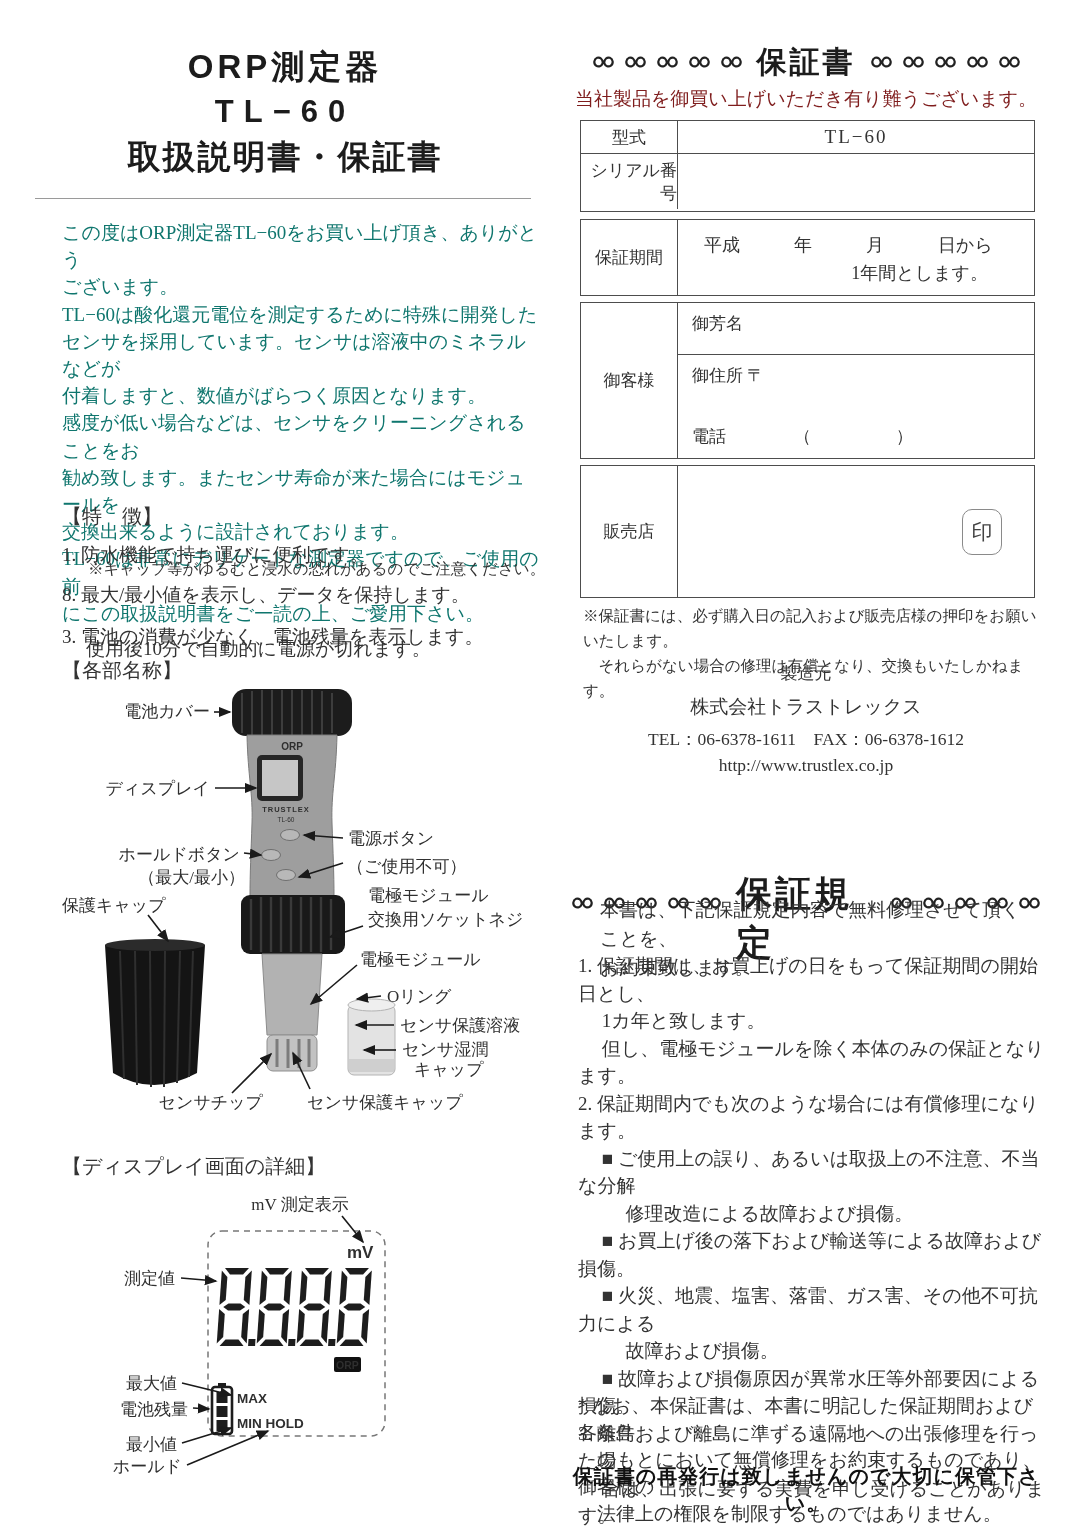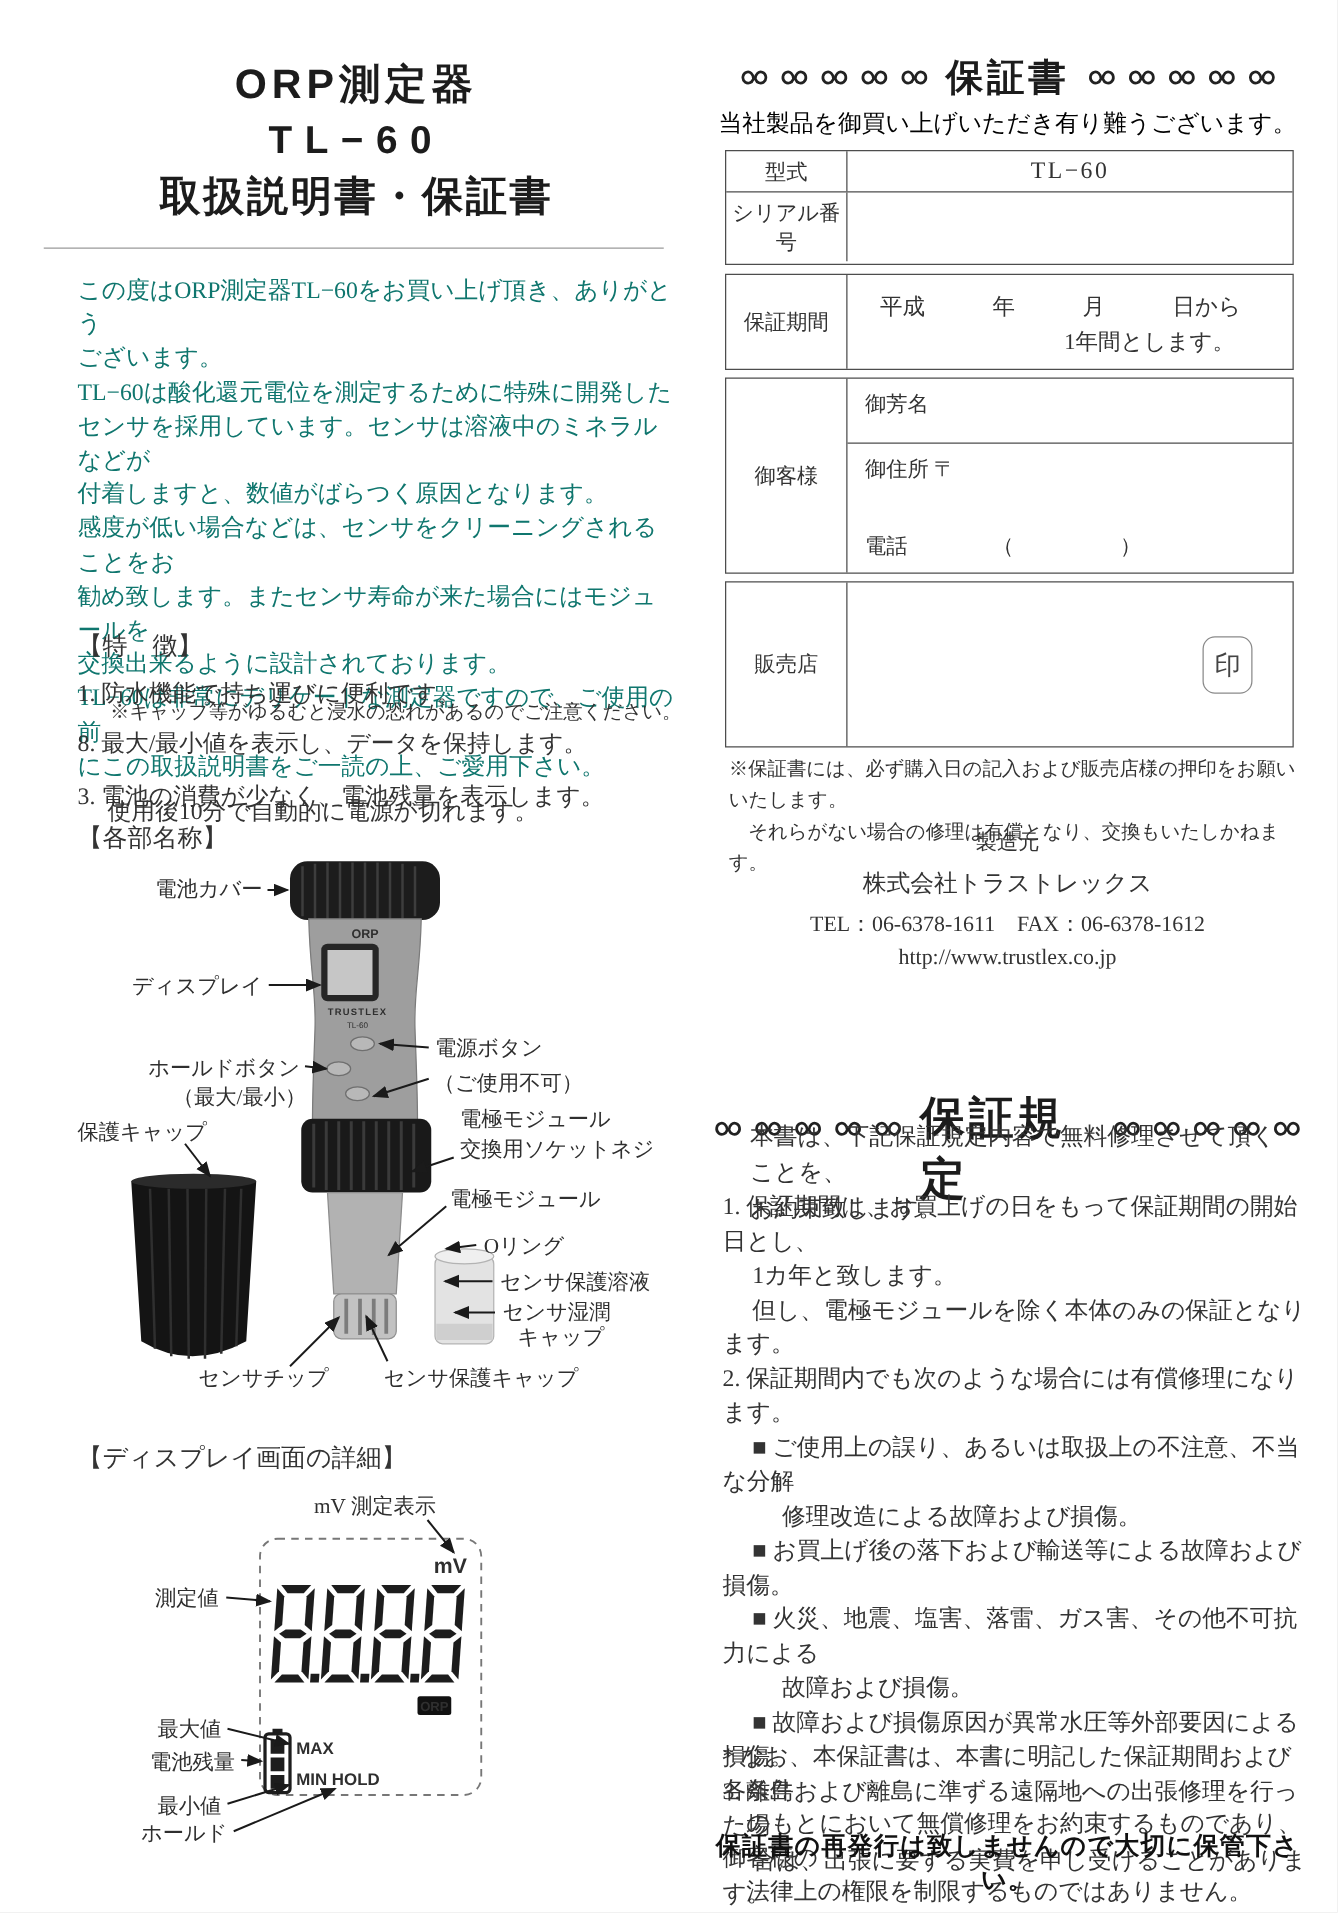--- a/index.html
+++ b/index.html
@@ -18,26 +18,26 @@
   .sec-head{font-size:20px;color:#333;}
   .feat{font-size:19px;color:#333;}
   .feat-small{font-size:15.5px;color:#333;}
   svg text{font-family:"Liberation Serif",serif;fill:#2f2f2f;}
   svg text.dev{font-family:"Liberation Sans",sans-serif;}
   
   .deco-head{left:570px;width:472px;display:flex;align-items:center;justify-content:center;gap:7px;}
   .deco-head .ttl{font-family:"Liberation Sans",sans-serif;font-weight:bold;color:#1c1c1c;
                   letter-spacing:3px;padding:0 6px;}
   .swirl{width:25px;height:15px;flex:0 0 auto;}
-  .thanks{font-size:19px;color:#000000;}
+  .thanks{font-size:19px;color:#7f1d1d;}
   .wbox{position:absolute;left:580px;width:455px;border:1.6px solid #4d4d4d;box-sizing:border-box;
         font-size:17px;color:#333;}
   .trow{display:flex;box-sizing:border-box;}
   .tlabel{width:97px;flex:0 0 auto;border-right:1.3px solid #4d4d4d;display:flex;
-          align-items:center;justify-content:center;box-sizing:border-box;text-align:center;}
+          align-items:center;justify-content:center;box-sizing:border-box;text-align:right;}
   .tval{flex:1;position:relative;box-sizing:border-box;}
   .stamp{position:absolute;right:32px;top:50%;transform:translateY(-50%);
          width:38px;height:44px;border:1.5px solid #8a8a8a;border-radius:10px;
          display:flex;align-items:center;justify-content:center;font-size:21px;color:#444;}
   .tnote{font-size:15.5px;line-height:25px;color:#333;}
   .maker{left:570px;width:472px;text-align:center;color:#333;}
   .maker .m1{font-size:17px;margin-bottom:9px;}
   .maker .m2{font-size:19px;margin-bottom:7px;}
   .maker .m3{font-size:17.5px;margin-bottom:4px;}
   .terms-txt{font-size:19px;line-height:27.5px;color:#333;}

